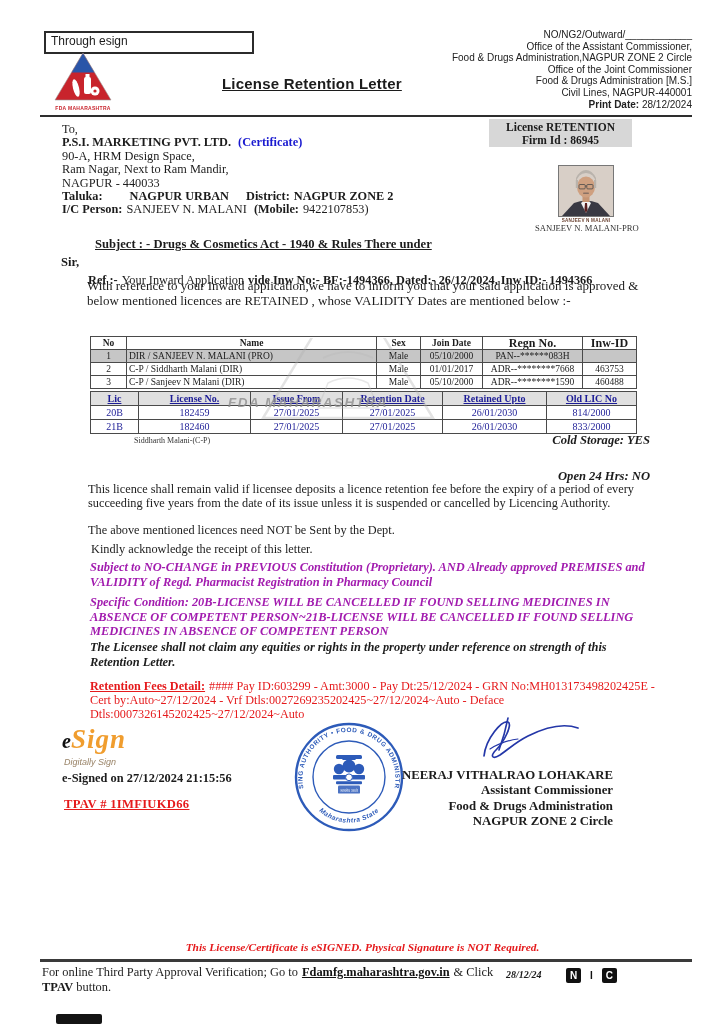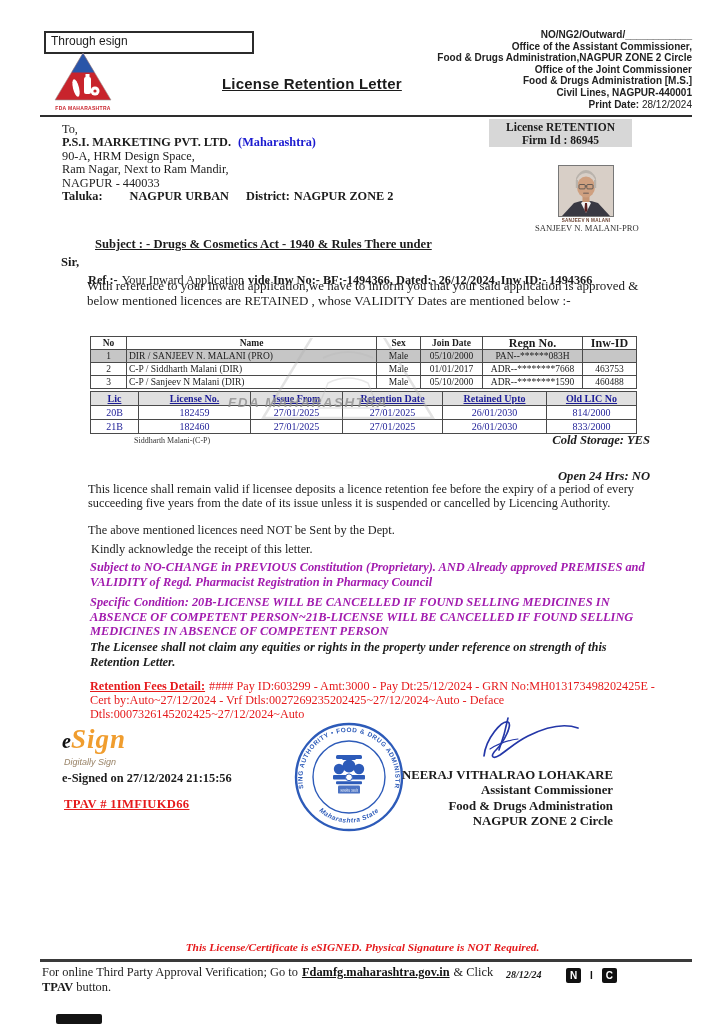--- a/index.html
+++ b/index.html
@@ -12,21 +12,21 @@
 
   
   .through-box { left:44px; top:31px; width:196px; height:17px; border:2px solid #2b2b2b;
     font:12px "Liberation Sans", sans-serif; padding:1px 5px; }
   .logo-wrap { left:52px; top:52px; width:62px; text-align:center; }
   .logo-caption { font:bold 5px "Liberation Sans", sans-serif; color:#c8242c; letter-spacing:.3px; margin-top:-1px; }
   .doc-title { left:222px; top:75px; font:bold 15px "Liberation Sans", sans-serif;
     text-decoration:underline; letter-spacing:.2px; }
   .hdr-right { right:33px; top:29px; text-align:right;
     font:10px "Liberation Sans", sans-serif; line-height:11.6px; color:#222; }
-  .hdr-right div:first-child { font-weight:bold; }
+  .hdr-right div:first-child { font-weight:normal; }
   .rule-top { left:40px; top:115px; width:652px; height:2px; background:#2e2e2e; }
 
   .retention-box { left:489px; top:119px; width:143px; height:26px; background:#d7d7d7;
     text-align:center; font-weight:bold; font-size:11.5px; line-height:13px; padding-top:2px; }
 
   .addressee { left:62px; top:123px; font-size:12.3px; line-height:13.4px; }
   .b { font-weight:bold; }
   .blue { color:#1a1ad0; }
   .gap-r { margin-right:4px; }
   .gap-r-lg { margin-right:14px;padding-left:27px; }
@@ -144,28 +144,32 @@
 
   <div class="abs retention-box">
     <div>License RETENTION</div>
     <div>Firm Id : 86945</div>
   </div>
 
   <div class="abs addressee">
     <div>To,</div>
     <div>
       <span class="b gap-r">P.S.I. MARKETING PVT. LTD.</span>
-      <span class="b blue">(Maharashtra)</span>
+      <span class="b blue">(Certificate)</span>
     </div>
     <div>90-A, HRM Design Space,</div>
     <div>Ram Nagar, Next to Ram Mandir,</div>
     <div>NAGPUR - 440033</div>
     <div class="b">
       <span>Taluka:</span><span class="gap-r-lg">NAGPUR URBAN</span>
       <span class="gap-r">District:</span><span>NAGPUR ZONE 2</span>
+    </div>
+    <div>
+      <span class="b gap-r">I/C Person:</span><span class="gap-r">SANJEEV N. MALANI</span>
+      <span class="b gap-r">(Mobile:</span><span>9422107853)</span>
     </div>
   </div>
 
   <div class="abs photo-block">
     <svg class="photo-frame" viewBox="0 0 54 50">
       <rect x="0" y="0" width="54" height="50" fill="#d8cfc7"></rect>
       <path d="M3,50 L15,37 Q27,32 39,37 L51,50 Z" fill="#393943"></path>
       <polygon points="22,37 27,33 32,37 27,47" fill="#f2f2f2"></polygon>
       <polygon points="26,37 28,37 28.6,44 27,47 25.4,44" fill="#5a2020"></polygon>
       <rect x="23.5" y="29" width="7" height="7" fill="#c69574"></rect>

